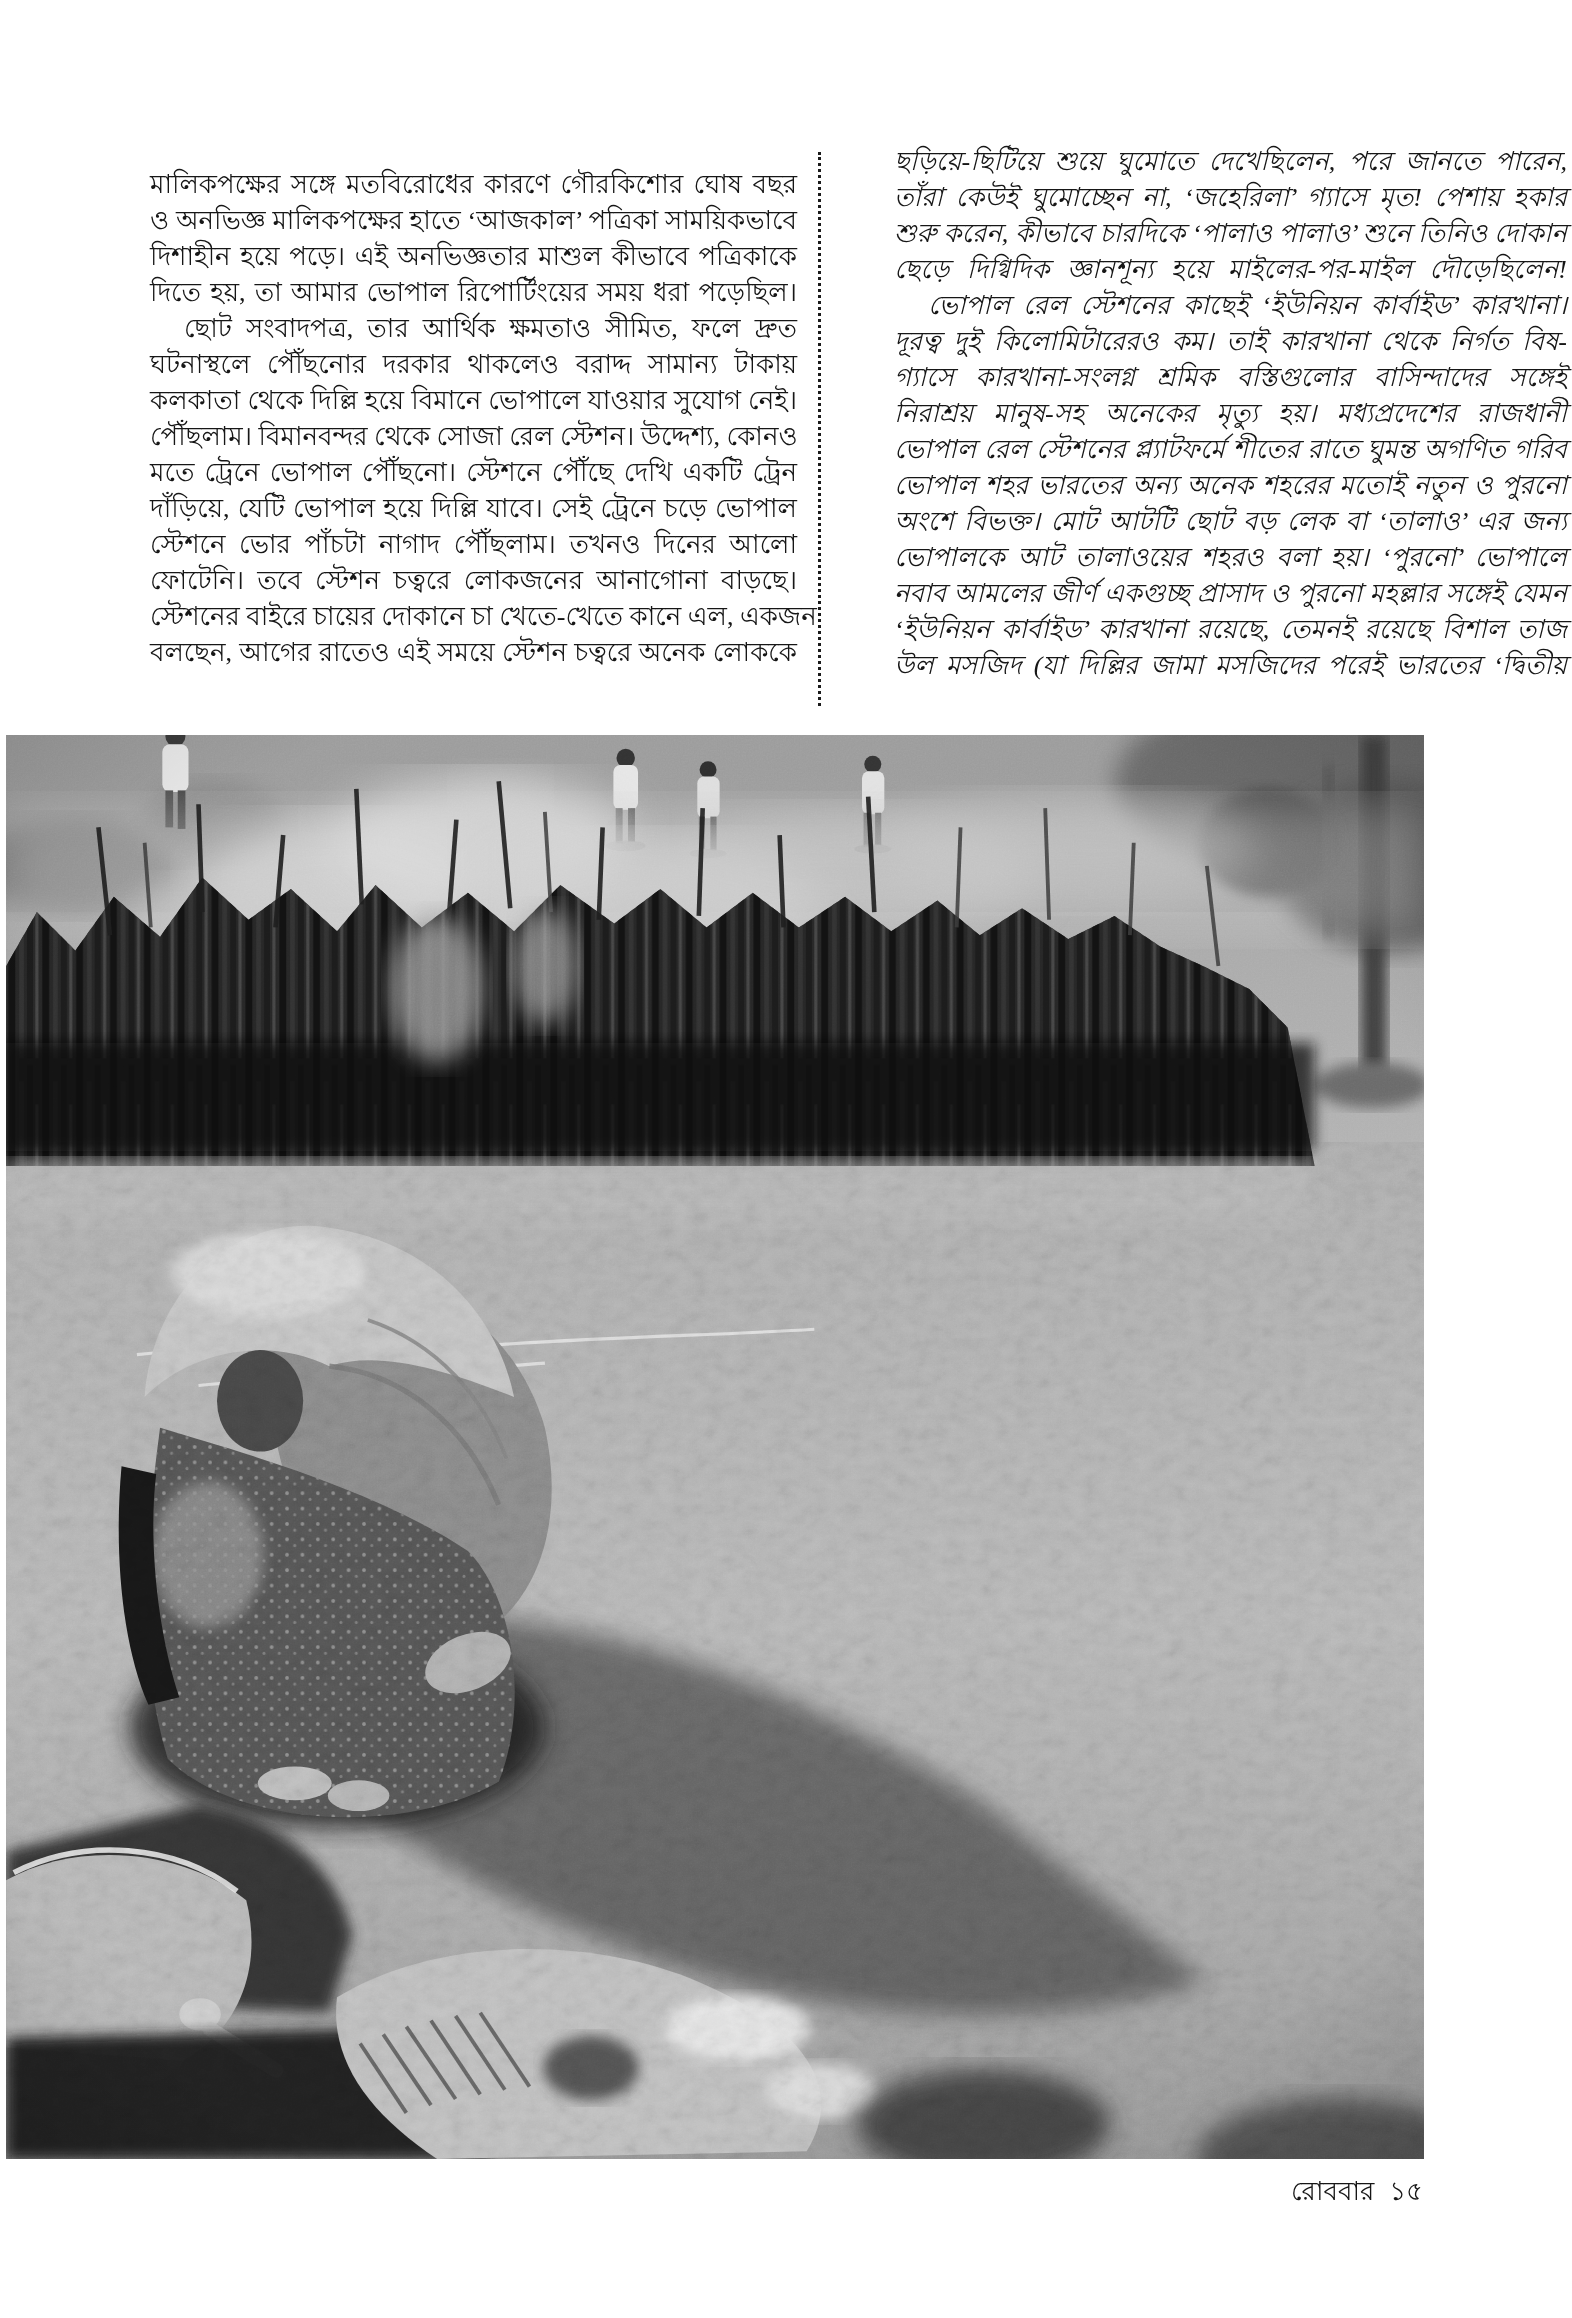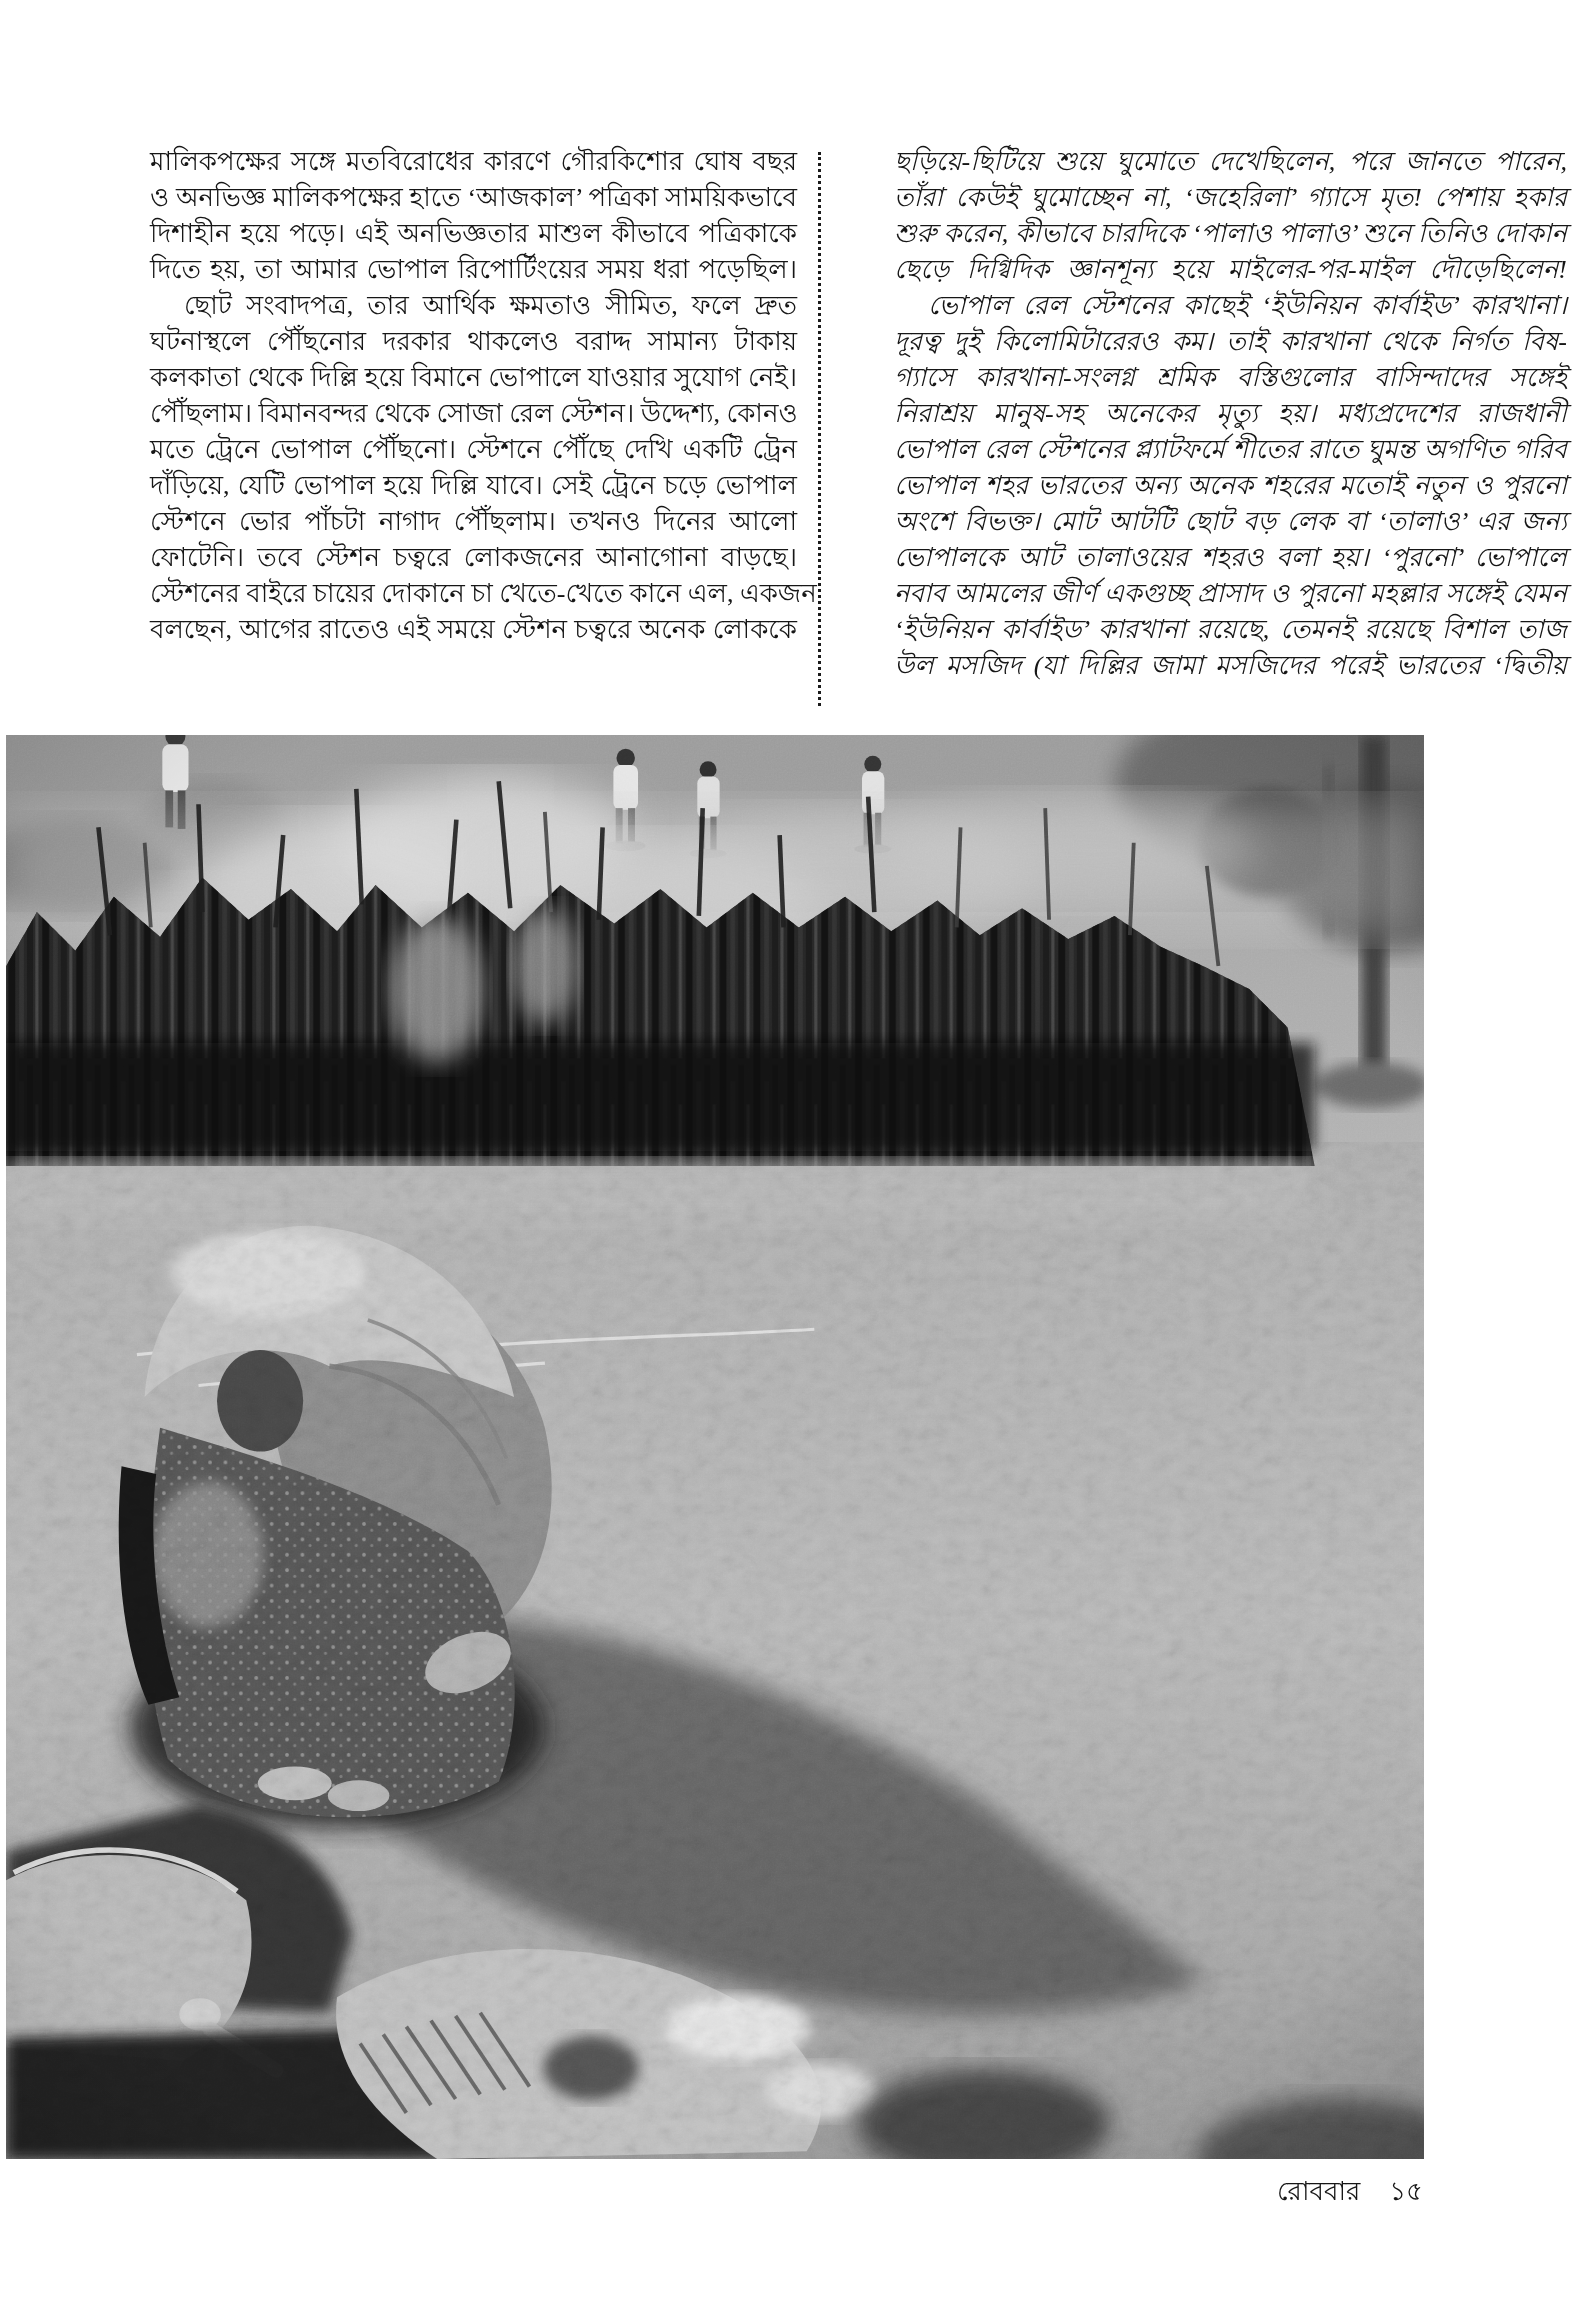--- a/index.html
+++ b/index.html
@@ -7,21 +7,21 @@
   body{
     width:1573px;height:2319px;position:relative;
     background:#ffffff;
     font-family:"Liberation Serif","DejaVu Serif",serif;
     color:#161616;
   }
   .page{position:absolute;inset:0;overflow:hidden;}
 
   
   .column{position:absolute;top:144px;font-size:26px;line-height:36px;color:#161616;}
-  .col-left{left:150px;width:647px;}
+  .col-left{left:150px;width:647px;margin-top:23px;}
   .col-right{left:894px;width:673px;font-style:italic;}
   .para{margin:0;}
   .line{
     text-align:justify;
     text-align-last:justify;
     white-space:nowrap;
     overflow:visible;
   }
   .para.indent-first .line:first-child{text-indent:34px;}
 
@@ -36,21 +36,21 @@
     background:#b0b0b0;overflow:hidden;
   }
   .photo-wrap svg{display:block;}
 
   
   .footer{
     position:absolute;top:2171px;left:1078px;width:345px;
     text-align:right;font-size:26px;color:#161616;
     font-family:"Liberation Serif","DejaVu Serif",serif;
   }
-  .footer .pageno{margin-left:29px;}
+  .footer .pageno{margin-left:15px;}
 </style>
 </head>
 <body>
 
 <div class="page">
 
   <div class="column col-left">
     <div class="para">
 
     <div class="line">মালিকপক্ষের সঙ্গে মতবিরোধের কারণে গৌরকিশোর ঘোষ বছর</div>

